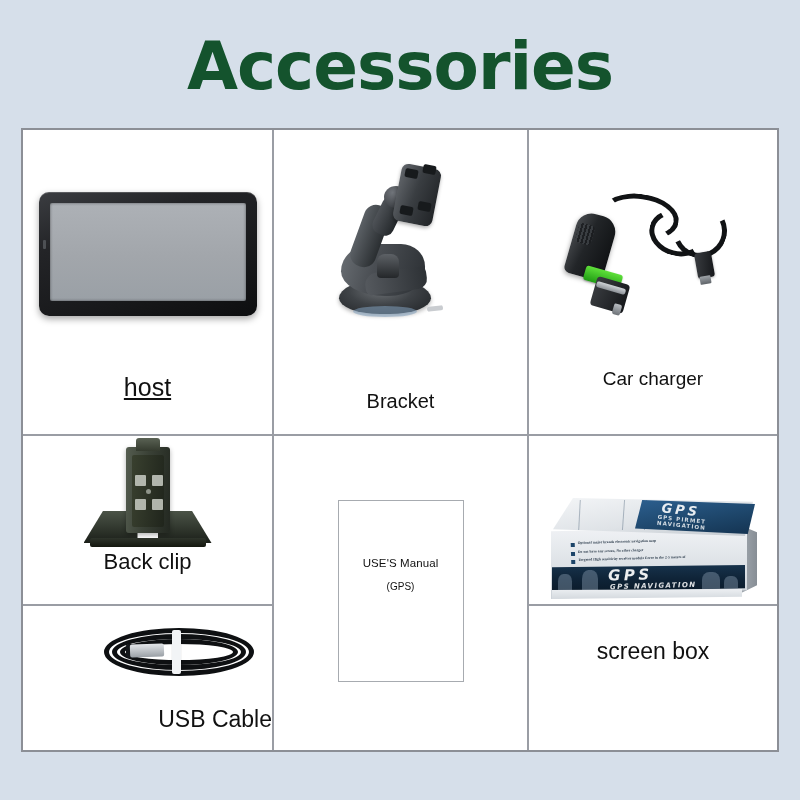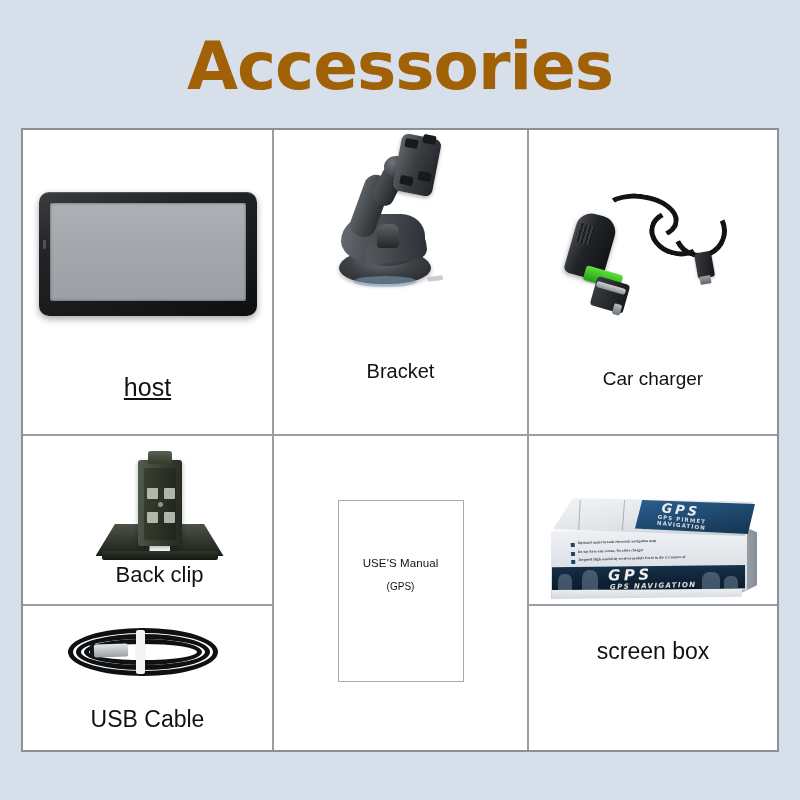--- a/index.html
+++ b/index.html
@@ -17,21 +17,21 @@
 
   
   #title {
     position: absolute;
     left: 0; top: 28px;
     width: 800px;
     text-align: center;
     font-size: 66px;
     font-weight: bold;
     letter-spacing: -1px;
-    color: #a16207;
+    color: #14532d;
     font-family: "DejaVu Sans", sans-serif;
   }
 
   
   #grid {
     position: absolute;
     left: 21px; top: 128px;
     width: 758px; height: 624px;
     background: #ffffff;
     border: 2px solid #8c8f96;
@@ -480,21 +480,21 @@
       <div class="art">
         <div class="host-wrap">
           <div class="host-body"></div>
           <div class="host-screen"></div>
           <div class="host-dot"></div>
         </div>
       </div>
       <div class="caption" style="font-size:25px; margin-top:57px;text-decoration:underline;">host</div>
     </div>
 
-    <div class="cell" style="left:251px; top:0; width:253px; height:304px; ">
+    <div class="cell" style="left:251px; top:0; width:253px; height:304px; padding-top:30px;">
       <div class="art">
         <div class="brk">
           <div class="brk-cup"></div>
           <div class="brk-cup-rim"></div>
           <div class="brk-cup-tab"></div>
           <div class="brk-base"></div>
           <div class="brk-lever"></div>
           <div class="brk-knob"></div>
           <div class="brk-arm"></div>
           <div class="brk-arm2"></div>
@@ -521,40 +521,40 @@
           <div class="chg-metal"></div>
           <div class="chg-ring"></div>
           <div class="chg-tip"></div>
           <div class="chg-plug"></div>
           <div class="chg-plug-tip"></div>
         </div>
       </div>
       <div class="caption" style="font-size:19px; margin-top:50px;">Car charger</div>
     </div>
 
-    <div class="cell" style="left:12px; top:306px; width:249px; height:168px; padding-top:14px;align-items:center;">
+    <div class="cell" style="left:0; top:306px; width:249px; height:168px; padding-top:1px;align-items:center;">
       <div class="art">
         <div class="bck">
           <div class="bck-wing-l"></div>
           <div class="bck-wing-r"></div>
           <div class="bck-column"></div>
           <div class="bck-inner"></div>
           <div class="bck-top"></div>
           <div class="bck-slot" style="left:57px; top:38px;"></div>
           <div class="bck-slot" style="left:74px; top:38px;"></div>
           <div class="bck-slot" style="left:57px; top:62px;"></div>
           <div class="bck-slot" style="left:74px; top:62px;"></div>
           <div class="bck-screw"></div>
           <div class="bck-base"></div>
         </div>
       </div>
       <div class="caption" style="font-size:22px; margin-top:2px;">Back clip</div>
     </div>
 
-    <div class="cell" style="left:0; top:476px; width:249px; height:144px; padding-top:16px;">
+    <div class="cell" style="left:0; top:476px; width:249px; height:144px; padding-top:16px;align-items:flex-end;">
       <div class="art">
         <div class="usb">
           <div class="usb-coil usb-c1"></div>
           <div class="usb-coil usb-c2"></div>
           <div class="usb-coil usb-c3"></div>
           <div class="usb-conn-b"></div>
           <div class="usb-conn"></div>
           <div class="usb-tie"></div>
         </div>
       </div>

